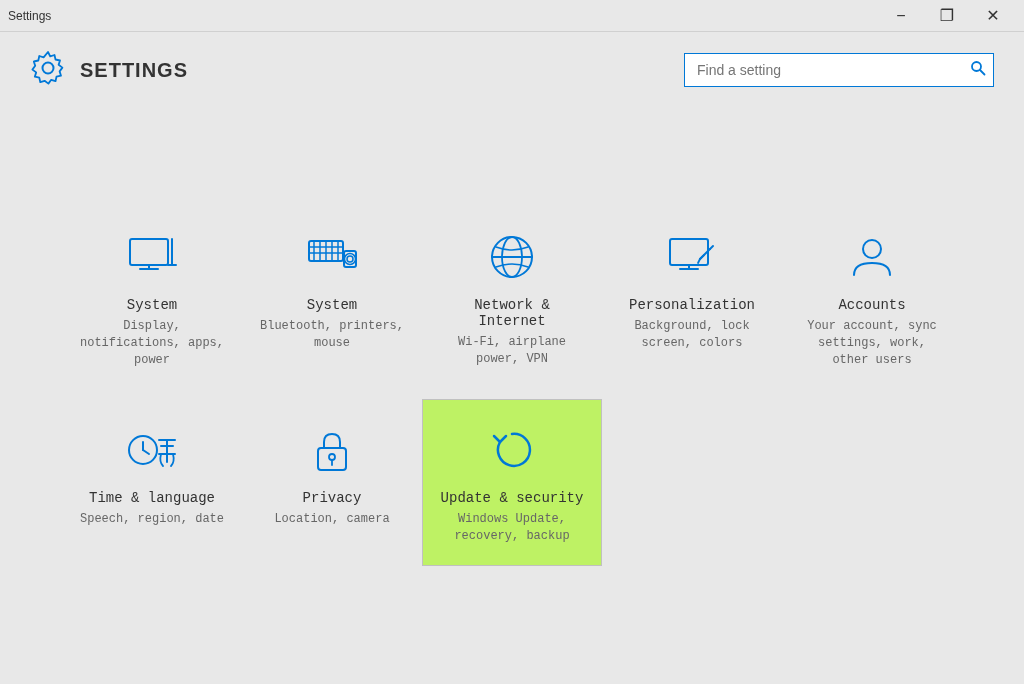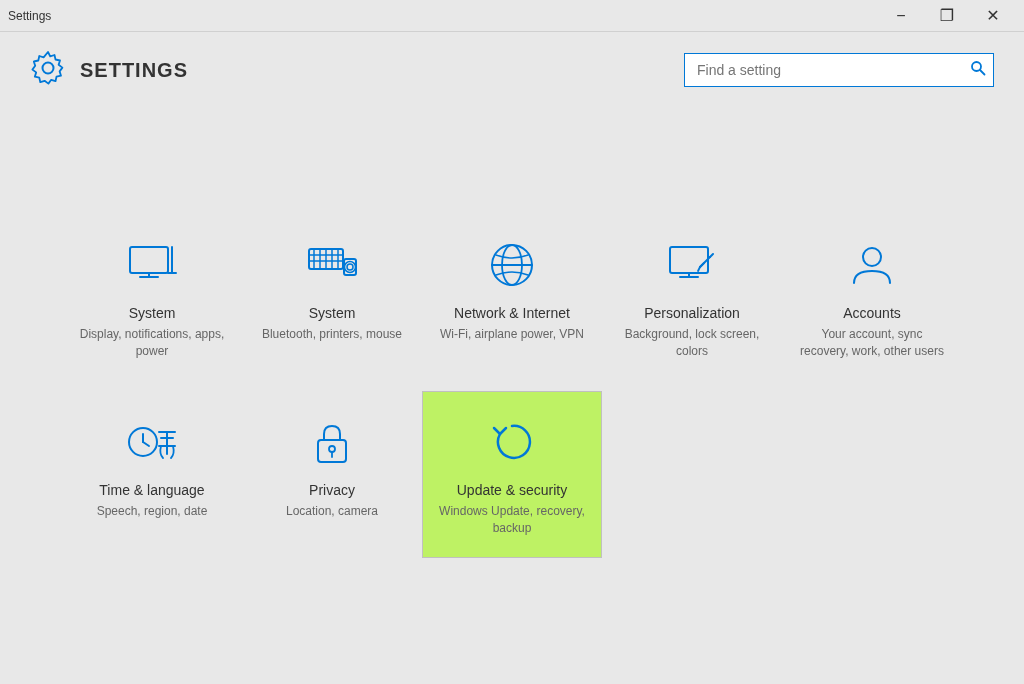--- a/index.html
+++ b/index.html
@@ -93,20 +93,21 @@
       justify-content: center;
       align-items: center;
       padding: 10px 40px 30px 40px;
     }
     .grid {
       display: grid;
       grid-template-columns: repeat(5, 180px);
       grid-template-rows: auto auto;
       gap: 10px 0;
       justify-content: center;
+      font-family: Liberation Mono, monospace;
     }
     .setting-item {
       display: flex;
       flex-direction: column;
       align-items: center;
       padding: 20px 15px;
       cursor: pointer;
       text-align: center;
       border: 1.5px solid transparent;
       background: transparent;
@@ -256,21 +257,21 @@
     </div>
 
     <div class="setting-item">
       <div class="icon-area">
         <svg width="52" height="52" viewBox="0 0 52 52">
           <circle cx="26" cy="18" r="9" stroke-width="2"></circle>
           <path d="M8 44 Q8 32 26 32 Q44 32 44 44" stroke-width="2" fill="none"></path>
         </svg>
       </div>
       <div class="item-name">Accounts</div>
-      <div class="item-desc">Your account, sync recovery, work, other users</div>
+      <div class="item-desc">Your account, sync settings, work, other users</div>
     </div>
 
     <div class="setting-item">
       <div class="icon-area">
         <svg width="54" height="52" viewBox="0 0 54 52">
 
           <circle cx="18" cy="26" r="14" stroke-width="2"></circle>
           <line x1="18" y1="18" x2="18" y2="26" stroke-width="2"></line>
           <line x1="18" y1="26" x2="24" y2="30" stroke-width="2"></line>
 

